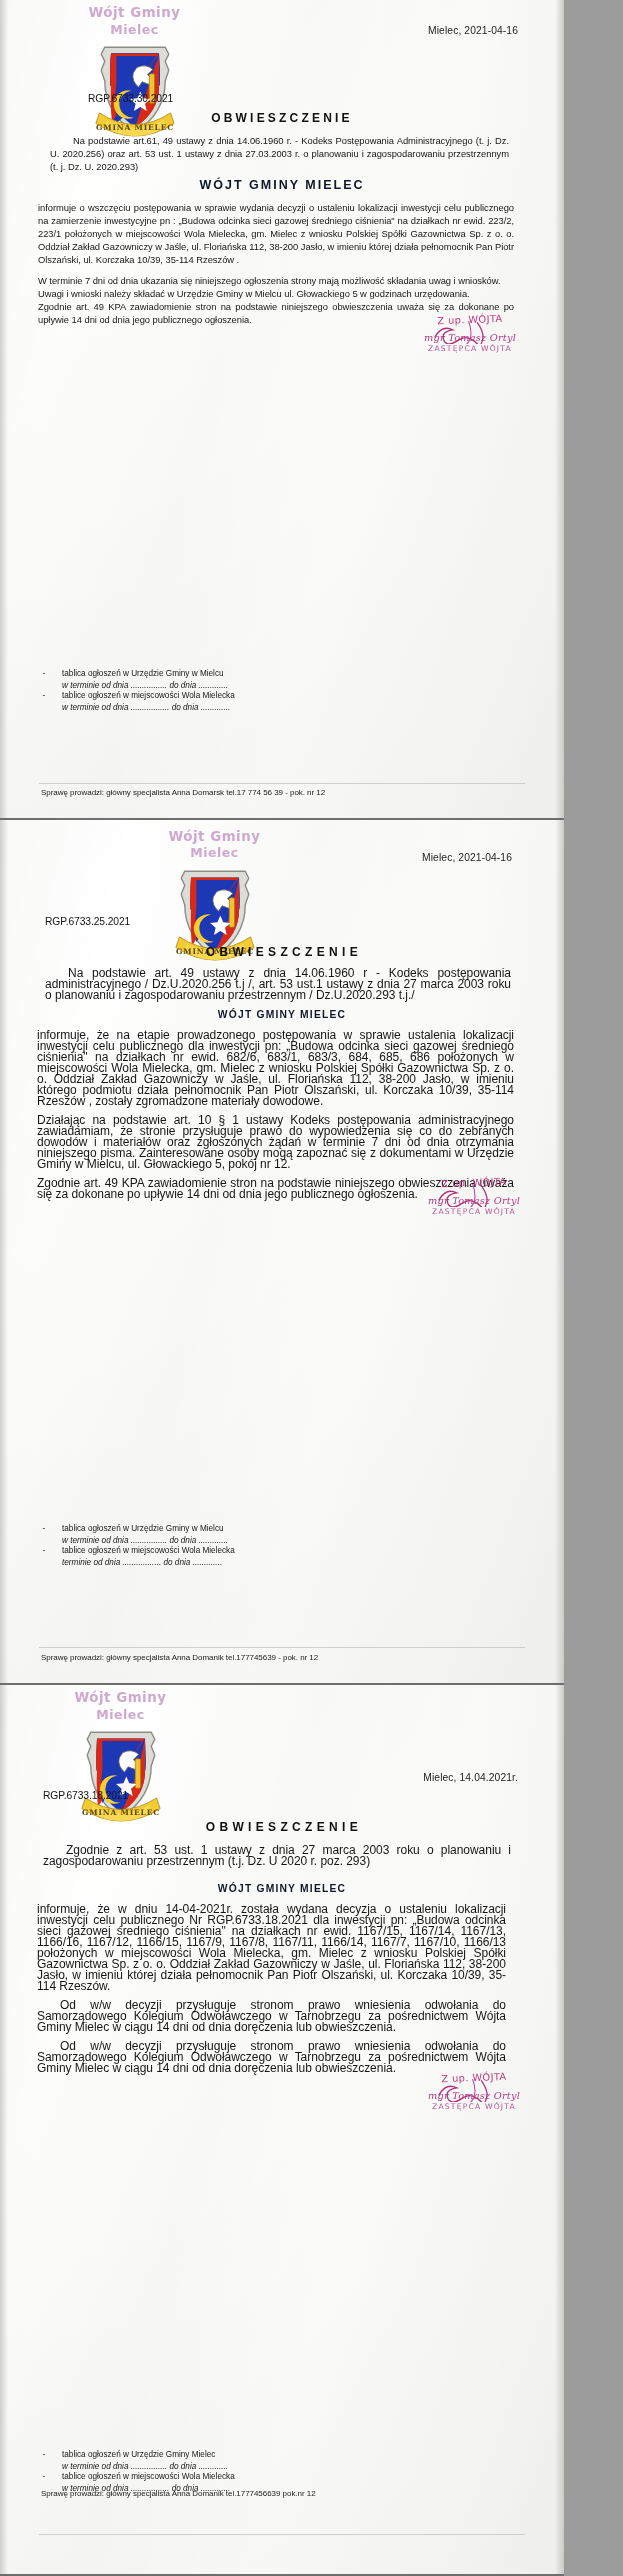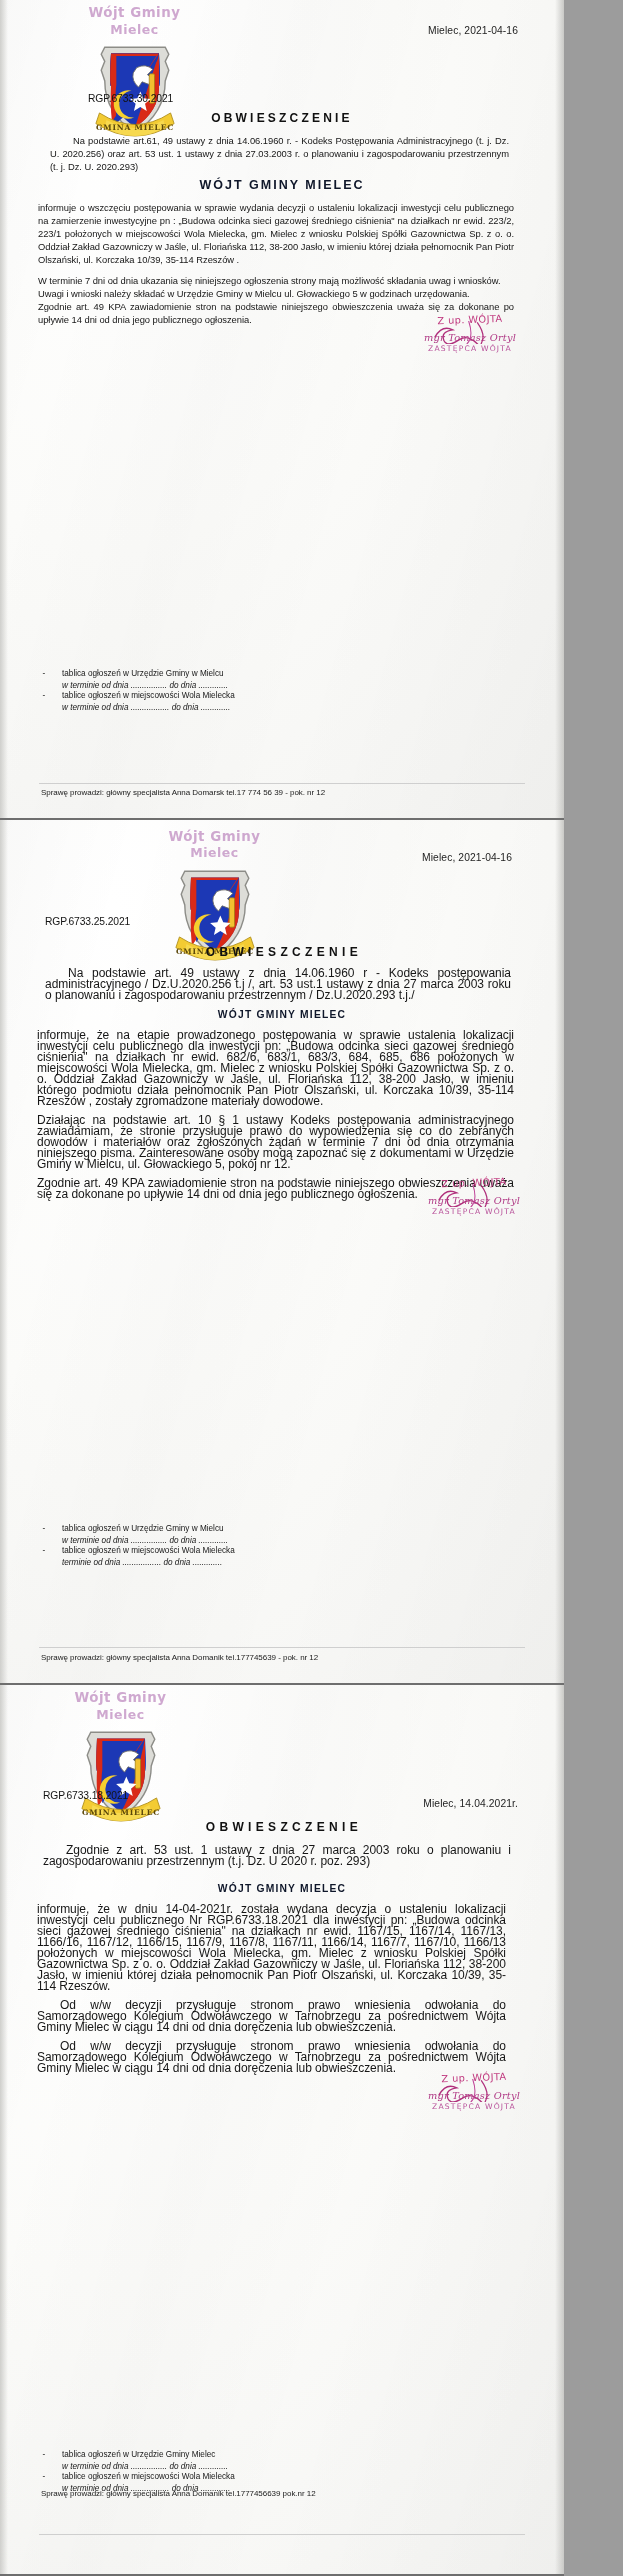--- a/index.html
+++ b/index.html
@@ -351,21 +351,21 @@
           <path d="M56 31 Q66 26 74 33 L68 39 L74 43 L70 50 L62 47 L58 53 Q50 46 52 37 Z" fill="#ffffff" stroke="#6a6a66" stroke-width="1"></path>
           <rect x="70" y="38" width="6" height="33" rx="1.5" fill="#f2c230" stroke="#9a7a14" stroke-width="0.8"></rect>
           <path d="M50 57 a16 16 0 1 0 3 30 a13 13 0 1 1 -3 -30 Z" fill="#f5cf2e"></path>
           <path d="M60 58 l3.3 7.6 l8.2 .7 l-6.2 5.4 l1.9 8 l-7.2 -4.3 l-7.2 4.3 l1.9 -8 l-6.2 -5.4 l8.2 -.7 Z" fill="#ffffff"></path>
           <path d="M14 82 q40 26 80 0 l4 12 q-44 28 -88 0 Z" fill="#f3cb33" stroke="#b08f1c" stroke-width="1"></path>
           <path d="M22 90 q32 18 64 0 l2 8 q-34 20 -68 0 Z" fill="#f7d94f"></path>
           <text x="54" y="101" text-anchor="middle" font-family="DejaVu Serif, serif" font-size="8.5" font-weight="bold" fill="#5a4608" letter-spacing="0.9">GMINA MIELEC</text>
         </svg>
       </div>
 
-      <div class="dateline" style="top:87px; right:46px;margin-top:26px;">Mielec, 14.04.2021r.</div>
+      <div class="dateline" style="top:87px; right:46px;">Mielec, 14.04.2021r.</div>
       <div class="refno" style="top:105px; left:43px;">RGP.6733.18.2021</div>
 
       <h1 class="obw block" style="left:0; right:0; top:135px; letter-spacing:0.5px;">O B W I E S Z C Z E N I E</h1>
 
       <div class="block" style="left:43px; right:39px; top:160px;">
         <p class="body small ind">Zgodnie z art. 53 ust. 1 ustawy z dnia 27 marca 2003 roku o planowaniu i zagospodarowaniu przestrzennym (t.j. Dz. U 2020 r. poz. 293)</p>
       </div>
 
       <h2 class="wojt small block" style="left:0; right:0; top:198px;">WÓJT GMINY MIELEC</h2>
 

